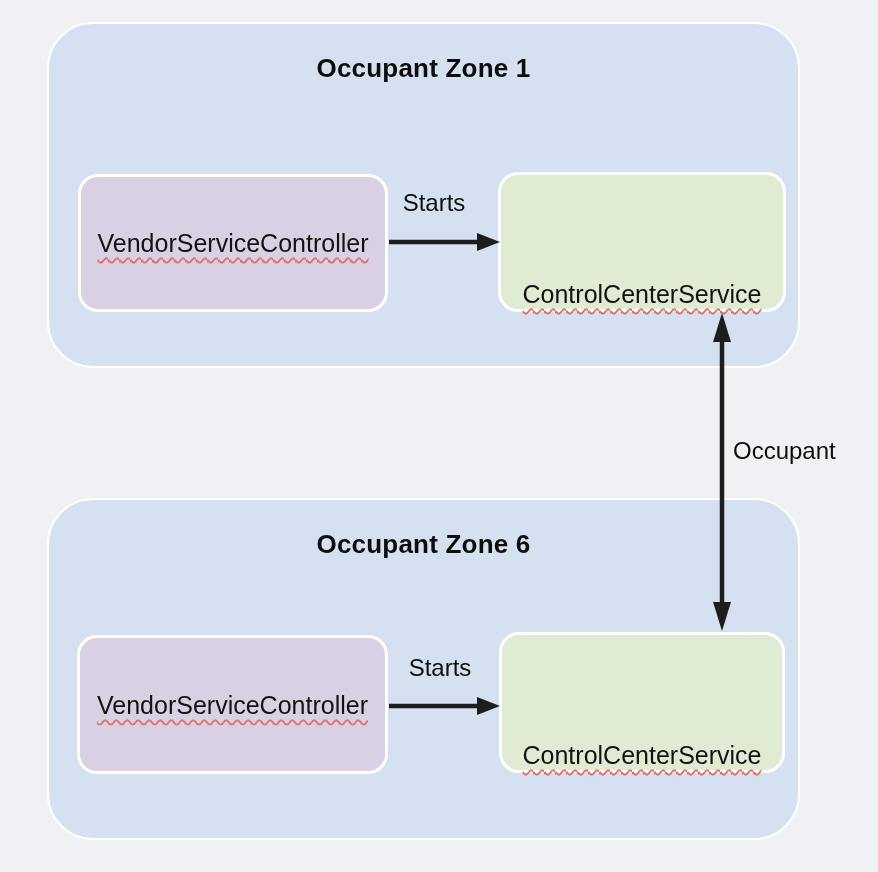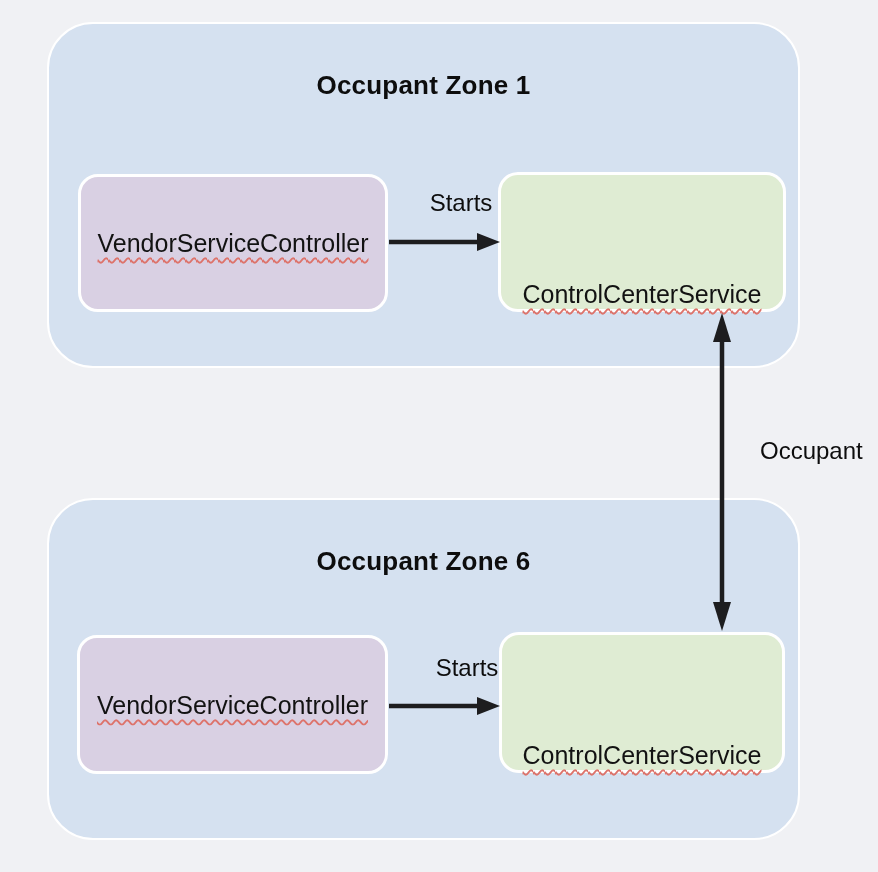--- a/index.html
+++ b/index.html
@@ -29,21 +29,21 @@
     width: 753px;
     background: var(--zone-bg);
     border: 2px solid var(--node-border);
     border-radius: 46px;
     padding-top: 30px;
   }
   #zone1 { top: 22px; height: 346px; }
   #zone2 { top: 498px; height: 342px; }
 
   .zone-title {
-    margin: 17px;
+    margin: 0;
     text-align: center;
     font-size: 26px;
     font-weight: bold;
     line-height: 1.15;
     color: #0d0d0d;
     letter-spacing: 0.2px;
   }
 
   .node {
     position: absolute;
@@ -80,21 +80,20 @@
   }
   .edge-line { stroke: var(--arrow); stroke-width: 4.5px; }
   .edge-head { fill: var(--arrow); stroke: none; }
 
   .edge-label {
     position: absolute;
     font-size: 24px;
     line-height: 1.1;
     color: #0d0d0d;
     white-space: nowrap;
-    margin-left: 27px;
   }
   #starts1 { left: 434px; top: 190px; transform: translateX(-50%); }
   #starts2 { left: 440px; top: 655px; transform: translateX(-50%); }
   #connect { left: 733px; top: 438px; }
 </style>
 </head>
 <body>
 
 <div class="canvas">
 

